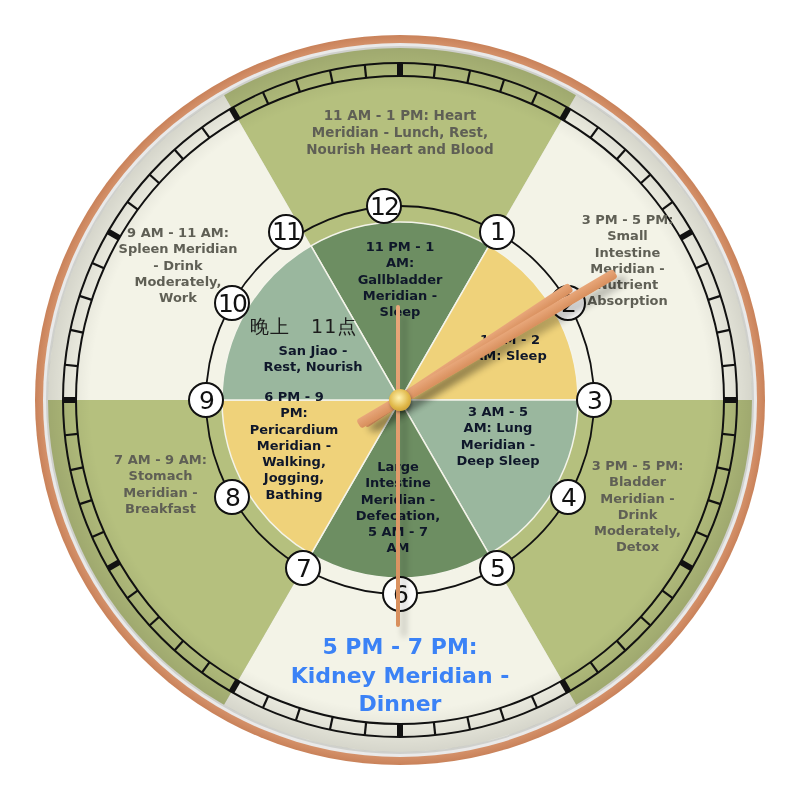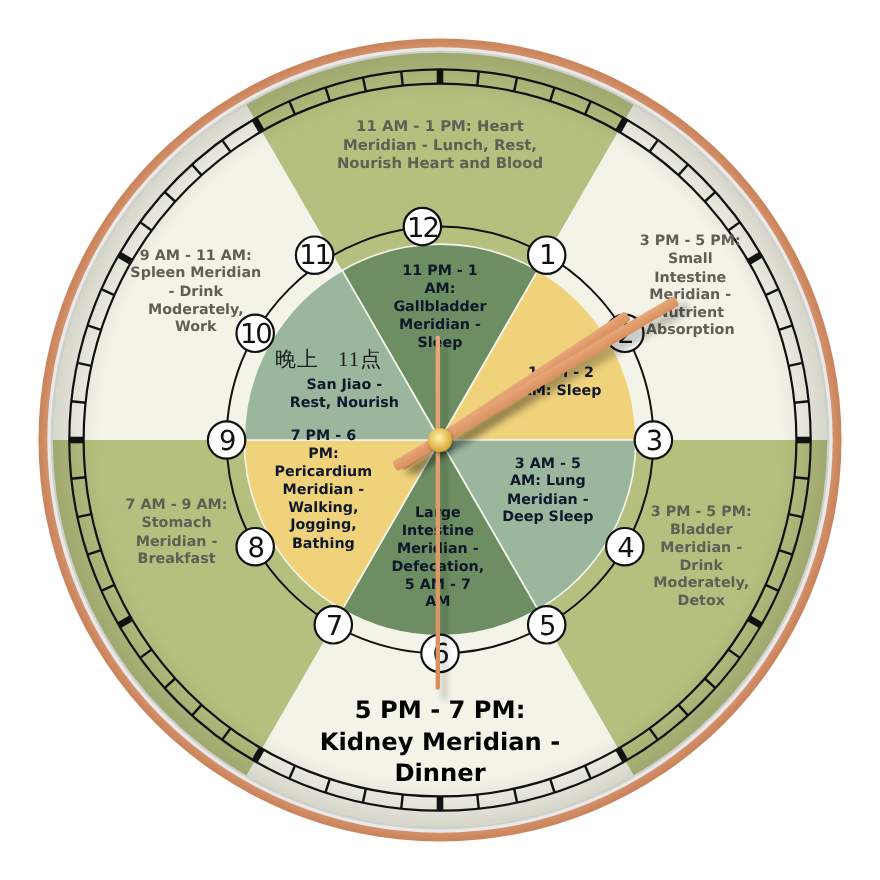--- a/index.html
+++ b/index.html
@@ -1,21 +1,21 @@
 <!DOCTYPE html>
 <html><head>
 <meta charset="utf-8">
 <style>
   html, body { margin: 0; padding: 0; background: #ffffff; }
   body { width: 800px; height: 800px; position: relative; overflow: hidden; font-family: "DejaVu Sans", sans-serif; }
   #clock { position: absolute; left: 0; top: 0; width: 800px; height: 800px; }
   .lbl { position: absolute; text-align: center; color: #5f5f55; font-weight: bold; font-family: "DejaVu Sans", sans-serif; line-height: 1.25; white-space: pre-line; }
   .lbl.sm { font-size: 13px; }
   .lbl.inner { color: #0f172a; font-size: 13px; }
-  .lbl.big { font-size: 22px; line-height: 1.3; color: #000000; }
+  .lbl.big { font-size: 22px; line-height: 1.3; color: #3b82f6; }
   .cn { position: absolute; font-size: 19px; color: #1c1c1c; font-family: "DejaVu Sans", sans-serif; letter-spacing: 1px; }
   .numcircle { position: absolute; width: 36px; height: 36px; margin-left: -18px; margin-top: -18px; border-radius: 50%; background: #ffffff; border: 2px solid #111; box-sizing: border-box; display: flex; align-items: center; justify-content: center; font-size: 25px; color: #111; font-family: "DejaVu Sans", sans-serif; letter-spacing: -2px; }
   .hand { position: absolute; transform-origin: 0 50%; border-radius: 3px; background: linear-gradient(180deg, #e8a77a, #d88f5d); box-shadow: 6px 10px 6px rgba(0,0,0,0.22); }
   .cap { position: absolute; left: 389px; top: 389px; width: 22px; height: 22px; border-radius: 50%; background: radial-gradient(circle at 45% 40%, #fff3b0, #e0b84a 55%, #b98a22); box-shadow: 1px 2px 3px rgba(0,0,0,0.35); }
 </style>
 </head>
 <body>
 
 <svg id="clock" viewBox="0 0 800 800" xmlns="http://www.w3.org/2000/svg">
   <defs>
@@ -147,40 +147,40 @@
 Moderately,
 Work</div>
 
 <div class="lbl inner" style="left:335px; top:239px; width:130px;">11 PM - 1
 AM:
 Gallbladder
 Meridian -
 Sleep</div>
 <div class="lbl inner" style="left:460px; top:332px; width:100px;">1 AM - 2
 AM: Sleep</div>
-<div class="lbl inner" style="left:448px; top:414px; width:100px;">3 AM - 5
+<div class="lbl inner" style="left:448px; top:404px; width:100px;">3 AM - 5
 AM: Lung
 Meridian -
 Deep Sleep</div>
 <div class="lbl inner" style="left:343px; top:459px; width:110px;">Large
 Intestine
 Meridian -
 Defecation,
 5 AM - 7
 AM</div>
-<div class="lbl inner" style="left:234px; top:389px; width:120px;">7 PM - 6
+<div class="lbl inner" style="left:234px; top:389px; width:120px;">6 PM - 9
 PM:
 Pericardium
 Meridian -
 Walking,
 Jogging,
 Bathing</div>
 <div class="lbl inner" style="left:248px; top:343px; width:130px;">San Jiao -
 Rest, Nourish</div>
-<div class="cn" style="left:250px; top:314px; white-space:pre;font-family:Liberation Serif, serif;">晚上   11点</div>
+<div class="cn" style="left:250px; top:314px; white-space:pre;">晚上   11点</div>
 
 <div id="numbers">
     <div class="numcircle" style="left: 384px; top: 206px;">12</div>
     <div class="numcircle" style="left: 497px; top: 231.991px;">1</div>
     <div class="numcircle" style="left: 568.009px; top: 303px;">2</div>
     <div class="numcircle" style="left: 594px; top: 400px;">3</div>
     <div class="numcircle" style="left: 568.009px; top: 497px;">4</div>
     <div class="numcircle" style="left: 497px; top: 568.009px;">5</div>
     <div class="numcircle" style="left: 400px; top: 594px;">6</div>
     <div class="numcircle" style="left: 303px; top: 568.009px;">7</div>

